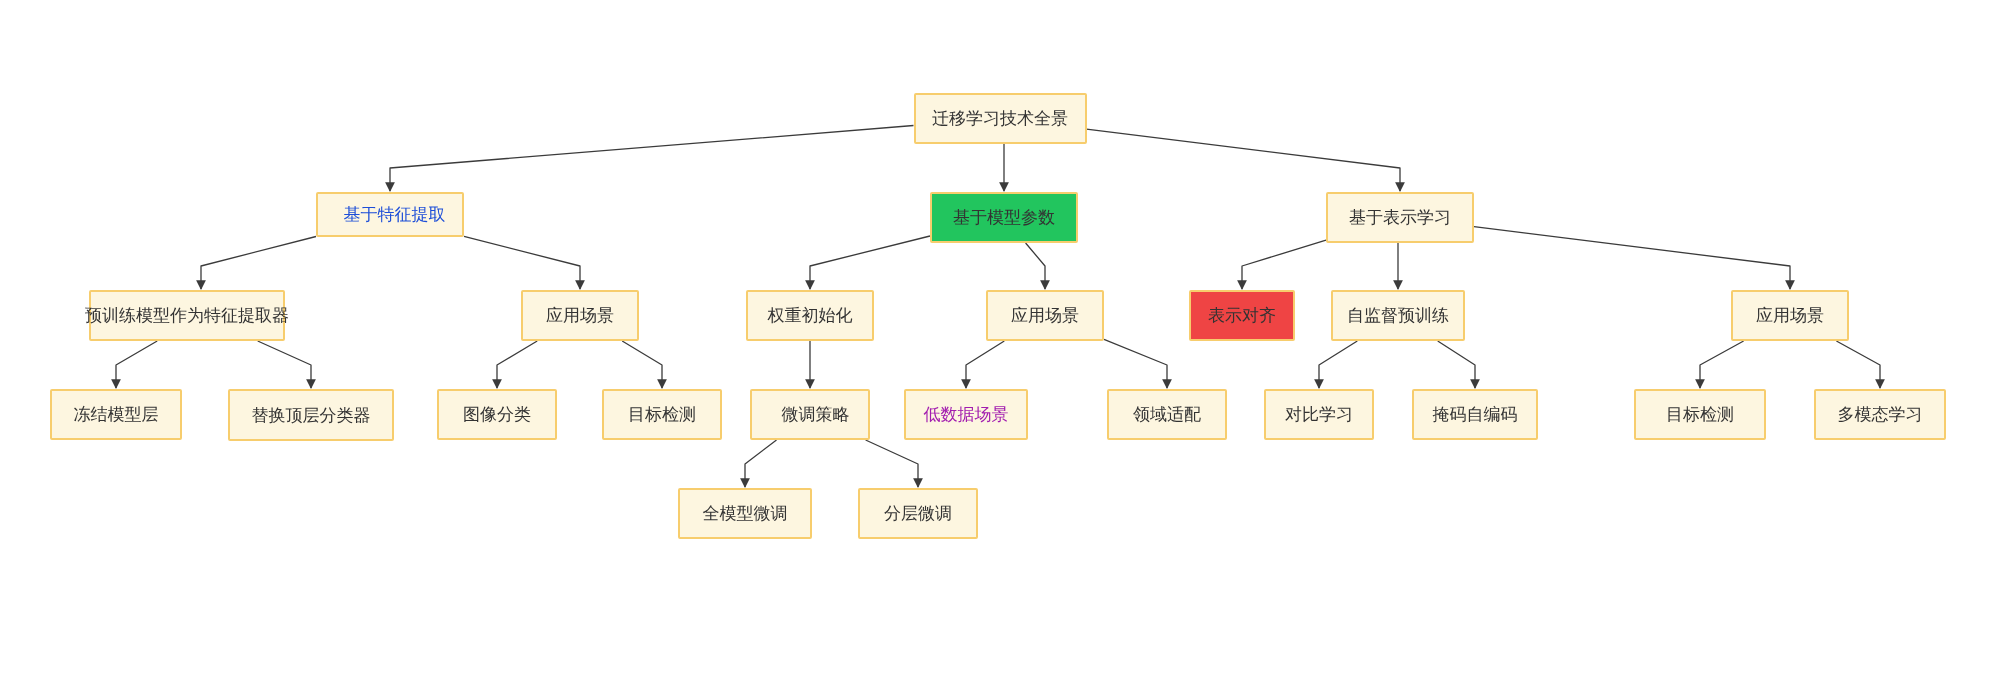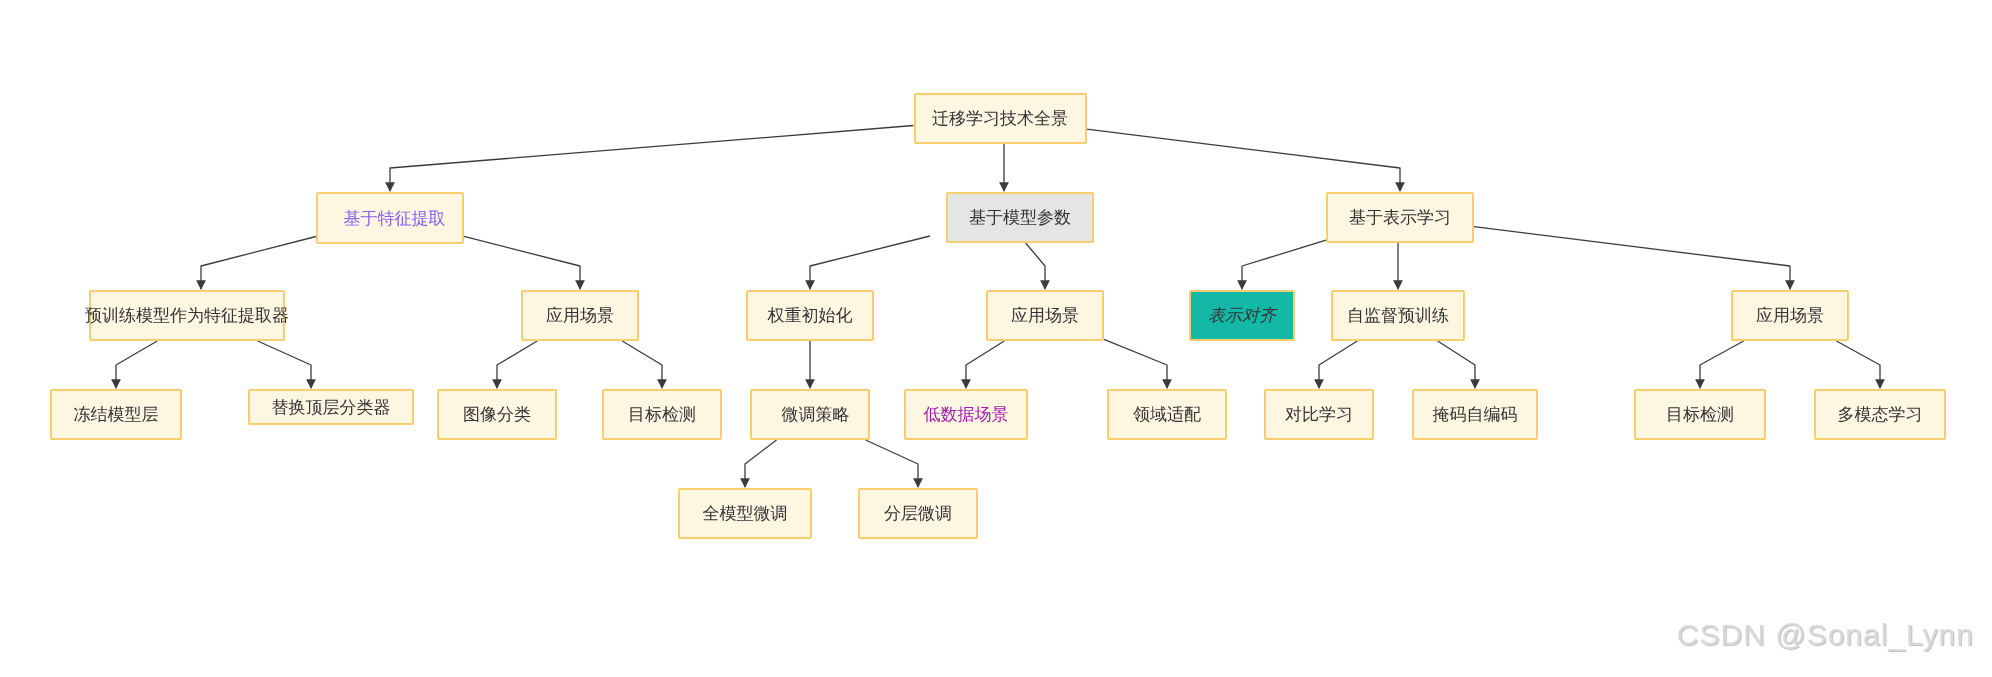--- a/index.html
+++ b/index.html
@@ -84,38 +84,37 @@
         <path class="edge" marker-end="url(#arrow)" stroke="#3b3b3b" d="M1357.3,341.0 L1319,365 L1319,388"></path>
         <path class="edge" marker-end="url(#arrow)" stroke="#3b3b3b" d="M1437.7,341.0 L1475,365 L1475,388"></path>
         <path class="edge" marker-end="url(#arrow)" stroke="#3b3b3b" d="M1743.6,341.0 L1700,365 L1700,388"></path>
         <path class="edge" marker-end="url(#arrow)" stroke="#3b3b3b" d="M1836.4,341.0 L1880,365 L1880,388"></path>
         <path class="edge" marker-end="url(#arrow)" stroke="#3b3b3b" d="M776.5,440.0 L745,464 L745,487"></path>
         <path class="edge" marker-end="url(#arrow)" stroke="#3b3b3b" d="M865.6,440.0 L918,464 L918,487"></path>
       </g>
   </svg>
   <div id="node-layer">
       <div class="node" style="left: 913.5px; top: 93px; width: 173px; height: 51px; background: rgb(253, 246, 224); border-color: rgb(247, 205, 109); color: rgb(51, 51, 51);">迁移学习技术全景</div>
-      <div class="node" style="left: 316px; top: 192px; width: 148px; height: 52px; background: rgb(253, 246, 224); border-color: rgb(247, 205, 109); color: #8b5cf6; padding-left: 9px;">基于特征提取</div>
-      <div class="node" style="left: 930px; top: 192px; width: 148px; height: 51px; background: #e5e5e5; border-color: rgb(247, 205, 109); color: rgb(51, 51, 51); margin-left: 16px;">基于模型参数</div>
+      <div class="node" style="left: 316px; top: 192px; width: 148px; height: 45px; background: rgb(253, 246, 224); border-color: rgb(247, 205, 109); color: #1d4ed8; padding-left: 9px;">基于特征提取</div>
+      <div class="node" style="left: 930px; top: 192px; width: 148px; height: 51px; background: #22c55e; border-color: rgb(247, 205, 109); color: rgb(51, 51, 51);">基于模型参数</div>
       <div class="node" style="left: 1326px; top: 192px; width: 148px; height: 51px; background: rgb(253, 246, 224); border-color: rgb(247, 205, 109); color: rgb(51, 51, 51);">基于表示学习</div>
       <div class="node" style="left: 89px; top: 290px; width: 196px; height: 51px; background: rgb(253, 246, 224); border-color: rgb(247, 205, 109); color: rgb(51, 51, 51);">预训练模型作为特征提取器</div>
       <div class="node" style="left: 521px; top: 290px; width: 118px; height: 51px; background: rgb(253, 246, 224); border-color: rgb(247, 205, 109); color: rgb(51, 51, 51);">应用场景</div>
       <div class="node" style="left: 746px; top: 290px; width: 128px; height: 51px; background: rgb(253, 246, 224); border-color: rgb(247, 205, 109); color: rgb(51, 51, 51);">权重初始化</div>
       <div class="node" style="left: 986px; top: 290px; width: 118px; height: 51px; background: rgb(253, 246, 224); border-color: rgb(247, 205, 109); color: rgb(51, 51, 51);">应用场景</div>
-      <div class="node" style="left: 1189px; top: 290px; width: 106px; height: 51px; background: #14b8a6; border-color: rgb(247, 205, 109); color: rgb(51, 51, 51); font-style: italic;">表示对齐</div>
+      <div class="node" style="left: 1189px; top: 290px; width: 106px; height: 51px; background: #ef4444; border-color: rgb(247, 205, 109); color: rgb(51, 51, 51);">表示对齐</div>
       <div class="node" style="left: 1331px; top: 290px; width: 134px; height: 51px; background: rgb(253, 246, 224); border-color: rgb(247, 205, 109); color: rgb(51, 51, 51);">自监督预训练</div>
       <div class="node" style="left: 1731px; top: 290px; width: 118px; height: 51px; background: rgb(253, 246, 224); border-color: rgb(247, 205, 109); color: rgb(51, 51, 51);">应用场景</div>
       <div class="node" style="left: 50px; top: 389px; width: 132px; height: 51px; background: rgb(253, 246, 224); border-color: rgb(247, 205, 109); color: rgb(51, 51, 51);">冻结模型层</div>
-      <div class="node" style="left: 228px; top: 389px; width: 166px; height: 36px; background: rgb(253, 246, 224); border-color: rgb(247, 205, 109); color: rgb(51, 51, 51); margin-left: 20px;">替换顶层分类器</div>
+      <div class="node" style="left: 228px; top: 389px; width: 166px; height: 52px; background: rgb(253, 246, 224); border-color: rgb(247, 205, 109); color: rgb(51, 51, 51);">替换顶层分类器</div>
       <div class="node" style="left: 437px; top: 389px; width: 120px; height: 51px; background: rgb(253, 246, 224); border-color: rgb(247, 205, 109); color: rgb(51, 51, 51);">图像分类</div>
       <div class="node" style="left: 602px; top: 389px; width: 120px; height: 51px; background: rgb(253, 246, 224); border-color: rgb(247, 205, 109); color: rgb(51, 51, 51);">目标检测</div>
       <div class="node" style="left: 750px; top: 389px; width: 120px; height: 51px; background: rgb(253, 246, 224); border-color: rgb(247, 205, 109); color: rgb(51, 51, 51); padding-left: 11px;">微调策略</div>
       <div class="node" style="left: 904px; top: 389px; width: 124px; height: 51px; background: rgb(253, 246, 224); border-color: rgb(247, 205, 109); color: #a21caf;">低数据场景</div>
       <div class="node" style="left: 1107px; top: 389px; width: 120px; height: 51px; background: rgb(253, 246, 224); border-color: rgb(247, 205, 109); color: rgb(51, 51, 51);">领域适配</div>
       <div class="node" style="left: 1264px; top: 389px; width: 110px; height: 51px; background: rgb(253, 246, 224); border-color: rgb(247, 205, 109); color: rgb(51, 51, 51);">对比学习</div>
       <div class="node" style="left: 1412px; top: 389px; width: 126px; height: 51px; background: rgb(253, 246, 224); border-color: rgb(247, 205, 109); color: rgb(51, 51, 51);">掩码自编码</div>
       <div class="node" style="left: 1634px; top: 389px; width: 132px; height: 51px; background: rgb(253, 246, 224); border-color: rgb(247, 205, 109); color: rgb(51, 51, 51);">目标检测</div>
       <div class="node" style="left: 1814px; top: 389px; width: 132px; height: 51px; background: rgb(253, 246, 224); border-color: rgb(247, 205, 109); color: rgb(51, 51, 51);">多模态学习</div>
       <div class="node" style="left: 678px; top: 488px; width: 134px; height: 51px; background: rgb(253, 246, 224); border-color: rgb(247, 205, 109); color: rgb(51, 51, 51);">全模型微调</div>
       <div class="node" style="left: 858px; top: 488px; width: 120px; height: 51px; background: rgb(253, 246, 224); border-color: rgb(247, 205, 109); color: rgb(51, 51, 51);">分层微调</div>
     </div>
-  <div class="watermark">CSDN @Sonal_Lynn</div>
 </div>
 
 </body></html>

